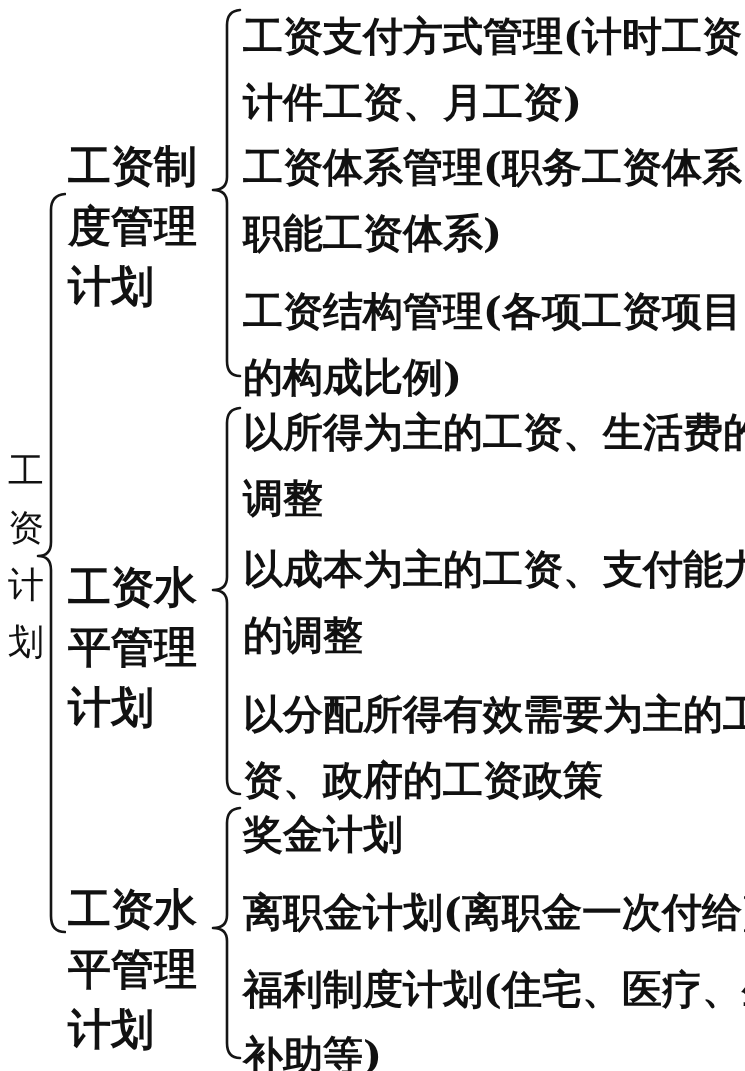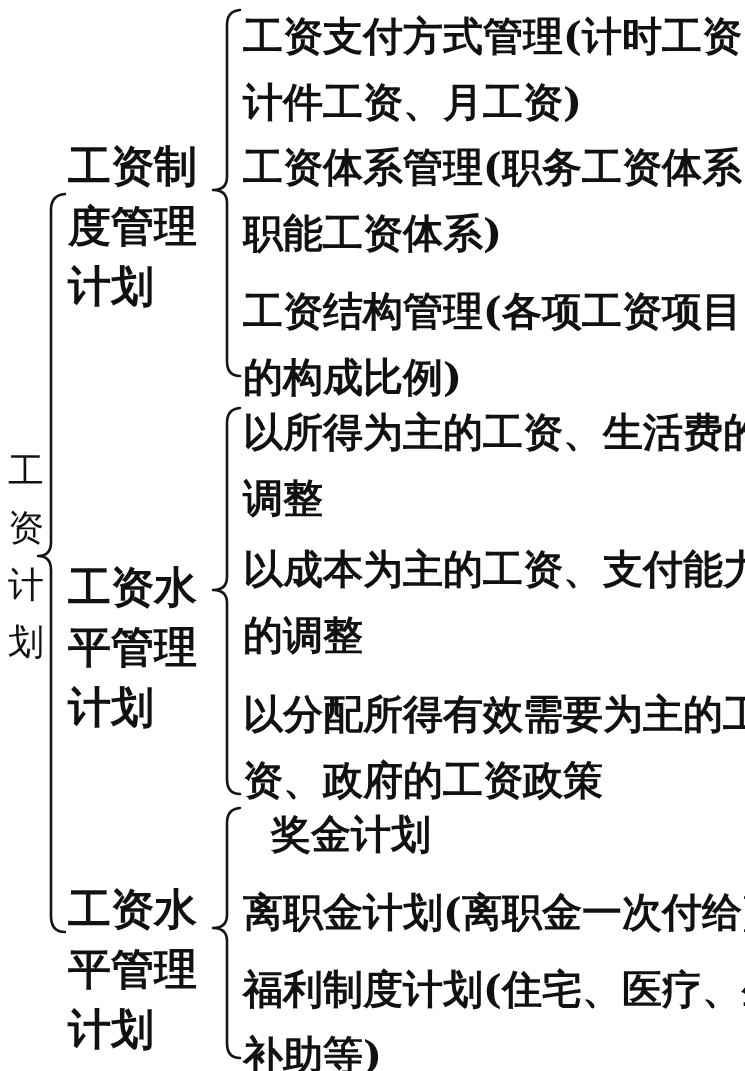--- a/index.html
+++ b/index.html
@@ -81,17 +81,17 @@
     <path d="M 30 2 Q 17 3 17 17 L 17 171 Q 17 184 3 184 Q 17 184 17 197 L 17 373 Q 17 388 30 388"></path>
   </svg>
   <div class="txt" style="left:243px; top:399px; width:522px;">以所得为主的工资、生活费的调整</div>
   <div class="txt" style="left:243px; top:536px; width:522px;">以成本为主的工资、支付能力的调整</div>
   <div class="txt" style="left:243px; top:681px; width:522px;">以分配所得有效需要为主的工资、政府的工资政策</div>
 
   <div class="branch-label" style="top:879px;">工资水平管理计划</div>
   <svg class="brace" style="left:210px; top:806px;" width="32" height="254" viewBox="0 0 32 254">
     <path d="M 30 2 Q 17 3 17 17 L 17 109 Q 17 122 3 122 Q 17 122 17 135 L 17 237 Q 17 252 30 252"></path>
   </svg>
-  <div class="txt" style="left:243px; top:801px; width:300px;margin-left:28px;">奖金计划</div>
+  <div class="txt" style="left:243px; top:801px; width:300px;">奖金计划</div>
   <div class="txt" style="left:243px; top:879px; width:560px;">离职金计划(离职金一次付给)</div>
   <div class="txt" style="left:243px; top:956px; width:580px;">福利制度计划(住宅、医疗、生活补助等)</div>
 
 </div>
 
 </body></html>

